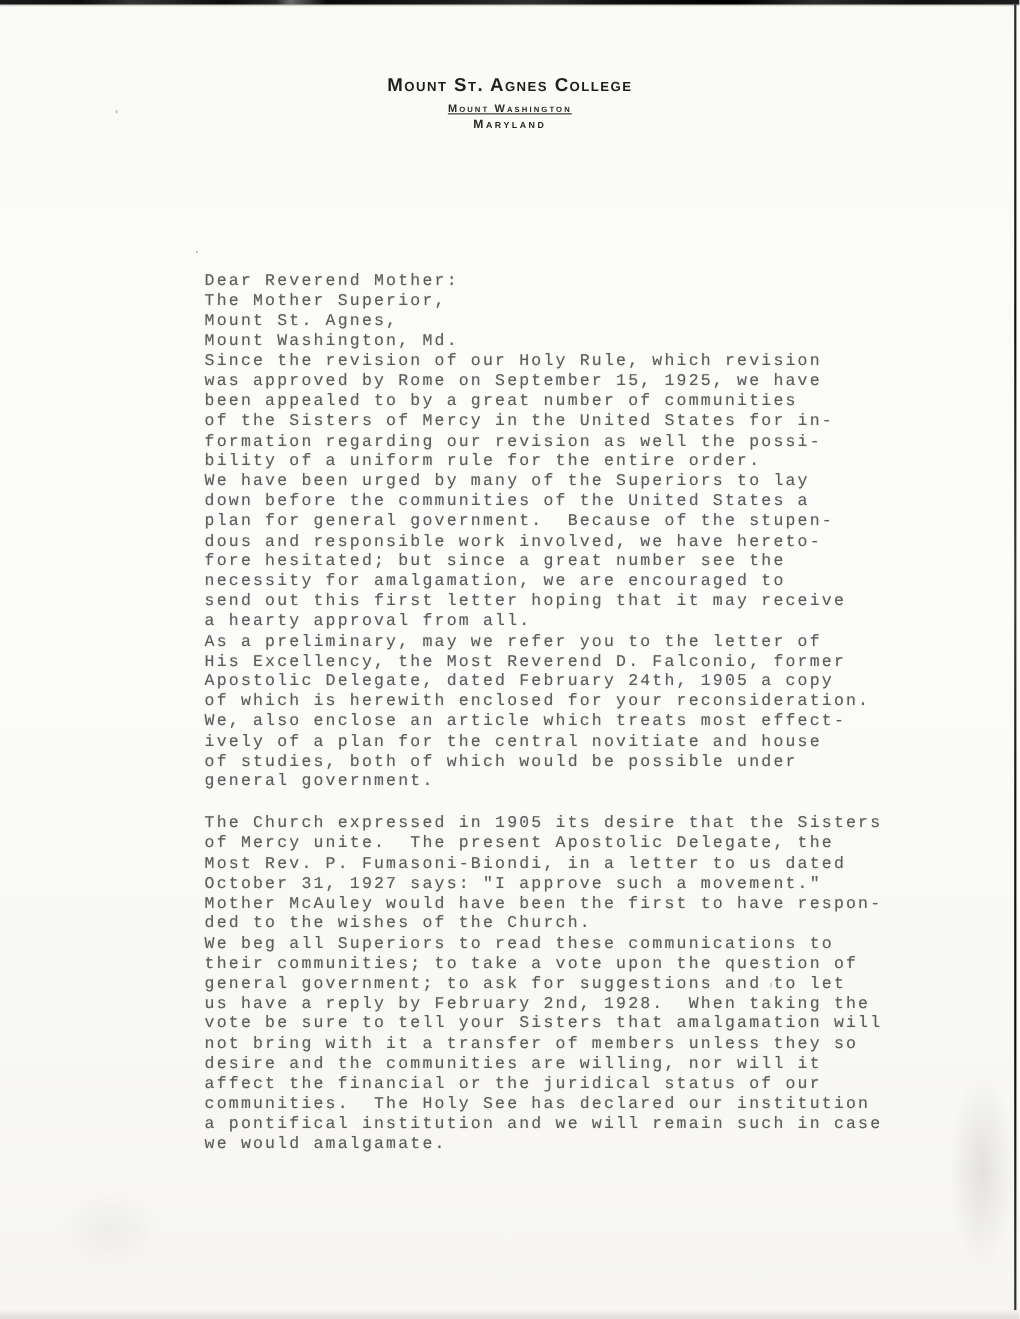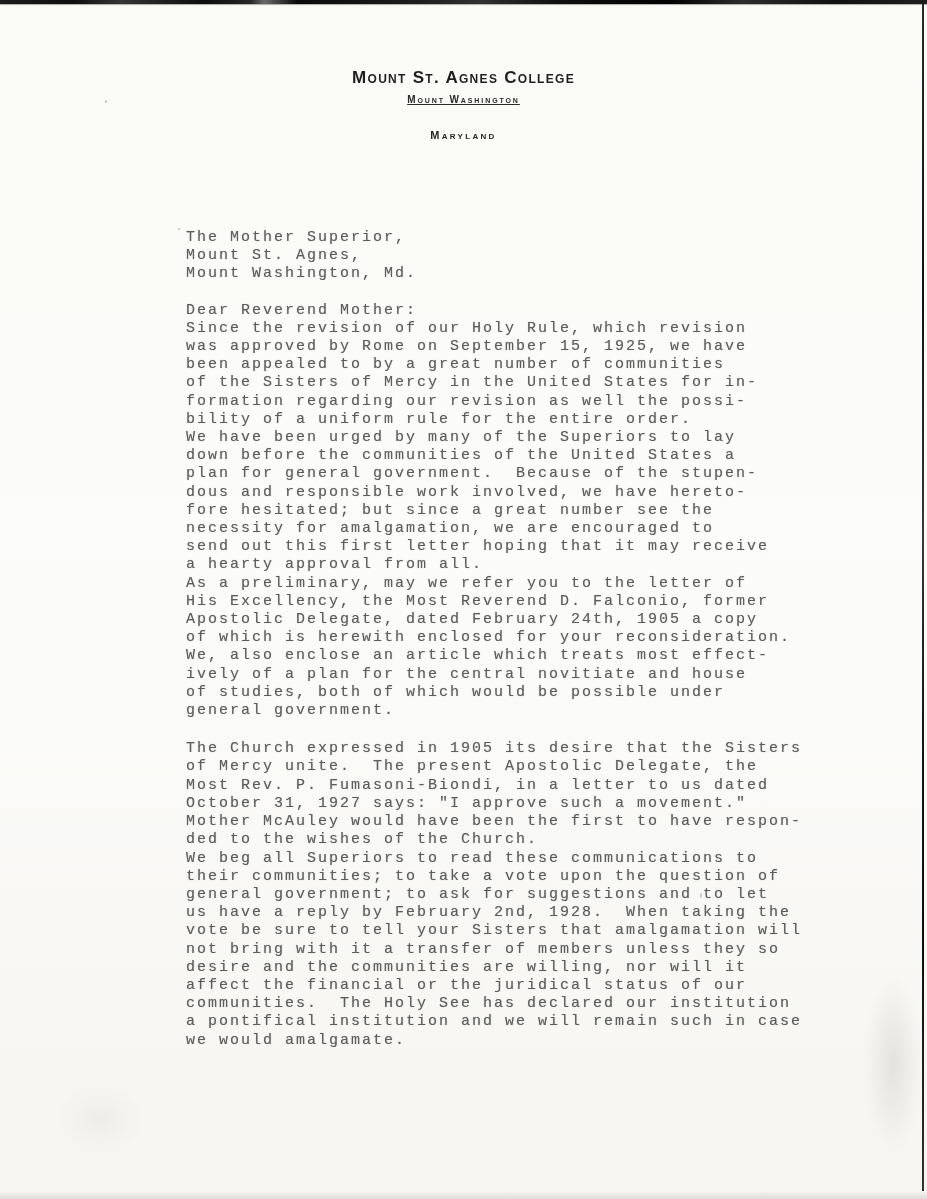--- a/index.html
+++ b/index.html
@@ -50,21 +50,21 @@
   .letterhead {
     position: absolute; top: 70px; left: 0; width: 100%;
     text-align: center;
     color: #1f1f1f;
     font-family: "Liberation Sans", sans-serif;
     font-weight: bold;
     font-variant: small-caps;
   }
   .lh-college { font-size: 17px; line-height: 16px; letter-spacing: 1.3px; }
   .lh-city    { font-size: 10px; line-height: 12px; letter-spacing: 1.9px; margin-top: 8px; color: #2a2a2a; text-decoration: underline; }
-  .lh-state   { font-size: 11px; line-height: 12px; letter-spacing: 2.3px; margin-top: 23px; color: #262626; }
+  .lh-state   { font-size: 11px; line-height: 12px; letter-spacing: 2.3px; margin-top: 1px; color: #262626; }
 
   
   .type {
     font-family: "Liberation Mono", "DejaVu Sans Mono", monospace;
     font-size: 15px;
     line-height: 18.2px;
     letter-spacing: 2px;
     color: #5d5d5d;
     white-space: pre;
     text-shadow: 0 0 1px rgba(95,95,95,0.45);
@@ -90,22 +90,22 @@
   <div class="speck s3"></div>
 
   <header class="letterhead">
     <div class="lh-college">Mount St. Agnes College</div>
     <div class="lh-city">Mount Washington</div>
     <div class="lh-state">Maryland</div>
   </header>
 
 
   <main class="body">
+    <div class="type salutation">Dear Reverend Mother:</div>
     <div class="type recipient"><div class="tline">The Mother Superior,</div><div class="tline">Mount St. Agnes,</div><div class="tline">Mount Washington, Md.</div></div>
-    <div class="type salutation">Dear Reverend Mother:</div>
     <div class="type paragraph"><div class="tline">Since the revision of our Holy Rule, which revision</div><div class="tline">was approved by Rome on September 15, 1925, we have</div><div class="tline">been appealed to by a great number of communities</div><div class="tline">of the Sisters of Mercy in the United States for in-</div><div class="tline">formation regarding our revision as well the possi-</div><div class="tline">bility of a uniform rule for the entire order.</div></div>
     <div class="type paragraph"><div class="tline">We have been urged by many of the Superiors to lay</div><div class="tline">down before the communities of the United States a</div><div class="tline">plan for general government.  Because of the stupen-</div><div class="tline">dous and responsible work involved, we have hereto-</div><div class="tline">fore hesitated; but since a great number see the</div><div class="tline">necessity for amalgamation, we are encouraged to</div><div class="tline">send out this first letter hoping that it may receive</div><div class="tline">a hearty approval from all.</div></div>
     <div class="type paragraph"><div class="tline">As a preliminary, may we refer you to the letter of</div><div class="tline">His Excellency, the Most Reverend D. Falconio, former</div><div class="tline">Apostolic Delegate, dated February 24th, 1905 a copy</div><div class="tline">of which is herewith enclosed for your reconsideration.</div><div class="tline">We, also enclose an article which treats most effect-</div><div class="tline">ively of a plan for the central novitiate and house</div><div class="tline">of studies, both of which would be possible under</div><div class="tline">general government.</div></div>
     <div class="type paragraph p4"><div class="tline">The Church expressed in 1905 its desire that the Sisters</div><div class="tline">of Mercy unite.  The present Apostolic Delegate, the</div><div class="tline">Most Rev. P. Fumasoni-Biondi, in a letter to us dated</div><div class="tline">October 31, 1927 says: "I approve such a movement."</div><div class="tline">Mother McAuley would have been the first to have respon-</div><div class="tline">ded to the wishes of the Church.</div></div>
     <div class="type paragraph"><div class="tline">We beg all Superiors to read these communications to</div><div class="tline">their communities; to take a vote upon the question of</div><div class="tline">general government; to ask for suggestions and to let</div><div class="tline">us have a reply by February 2nd, 1928.  When taking the</div><div class="tline">vote be sure to tell your Sisters that amalgamation will</div><div class="tline">not bring with it a transfer of members unless they so</div><div class="tline">desire and the communities are willing, nor will it</div><div class="tline">affect the financial or the juridical status of our</div><div class="tline">communities.  The Holy See has declared our institution</div><div class="tline">a pontifical institution and we will remain such in case</div><div class="tline">we would amalgamate.</div></div>
   </main>
 
 </div>
 
 </body></html>

